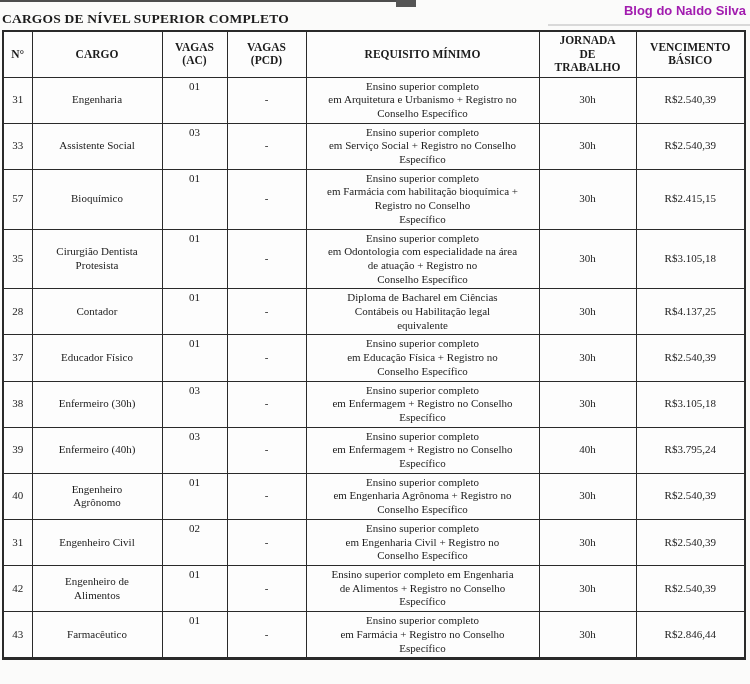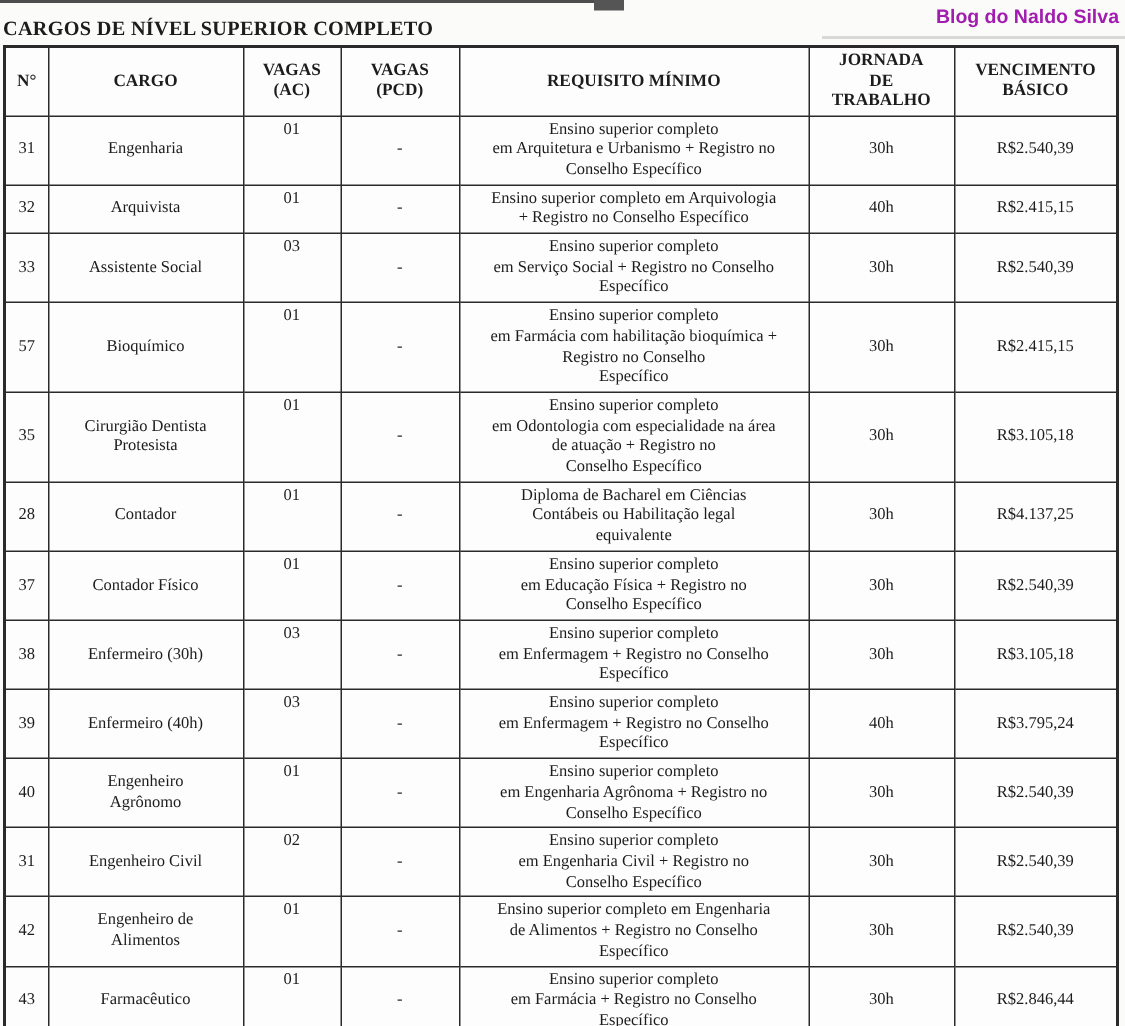--- a/index.html
+++ b/index.html
@@ -111,30 +111,20 @@
         <td class="cell-cargo">Engenharia</td>
         <td class="cell-vagas-ac">01</td>
         <td class="cell-vagas-pcd">-</td>
         <td class="cell-requisito">Ensino superior completo
 em Arquitetura e Urbanismo + Registro no
 Conselho Específico</td>
         <td class="cell-jornada">30h</td>
         <td class="cell-vencimento">R$2.540,39</td>
       </tr>
       <tr>
-        <td class="cell-num">32</td>
-        <td class="cell-cargo">Arquivista</td>
-        <td class="cell-vagas-ac">01</td>
-        <td class="cell-vagas-pcd">-</td>
-        <td class="cell-requisito">Ensino superior completo em Arquivologia
-+ Registro no Conselho Específico</td>
-        <td class="cell-jornada">40h</td>
-        <td class="cell-vencimento">R$2.415,15</td>
-      </tr>
-      <tr>
         <td class="cell-num">33</td>
         <td class="cell-cargo">Assistente Social</td>
         <td class="cell-vagas-ac">03</td>
         <td class="cell-vagas-pcd">-</td>
         <td class="cell-requisito">Ensino superior completo
 em Serviço Social + Registro no Conselho
 Específico</td>
         <td class="cell-jornada">30h</td>
         <td class="cell-vencimento">R$2.540,39</td>
       </tr>
@@ -169,21 +159,21 @@
         <td class="cell-vagas-ac">01</td>
         <td class="cell-vagas-pcd">-</td>
         <td class="cell-requisito">Diploma de Bacharel em Ciências
 Contábeis ou Habilitação legal
 equivalente</td>
         <td class="cell-jornada">30h</td>
         <td class="cell-vencimento">R$4.137,25</td>
       </tr>
       <tr>
         <td class="cell-num">37</td>
-        <td class="cell-cargo">Contador Físico</td>
+        <td class="cell-cargo">Educador Físico</td>
         <td class="cell-vagas-ac">01</td>
         <td class="cell-vagas-pcd">-</td>
         <td class="cell-requisito">Ensino superior completo
 em Educação Física + Registro no
 Conselho Específico</td>
         <td class="cell-jornada">30h</td>
         <td class="cell-vencimento">R$2.540,39</td>
       </tr>
       <tr>
         <td class="cell-num">38</td>

